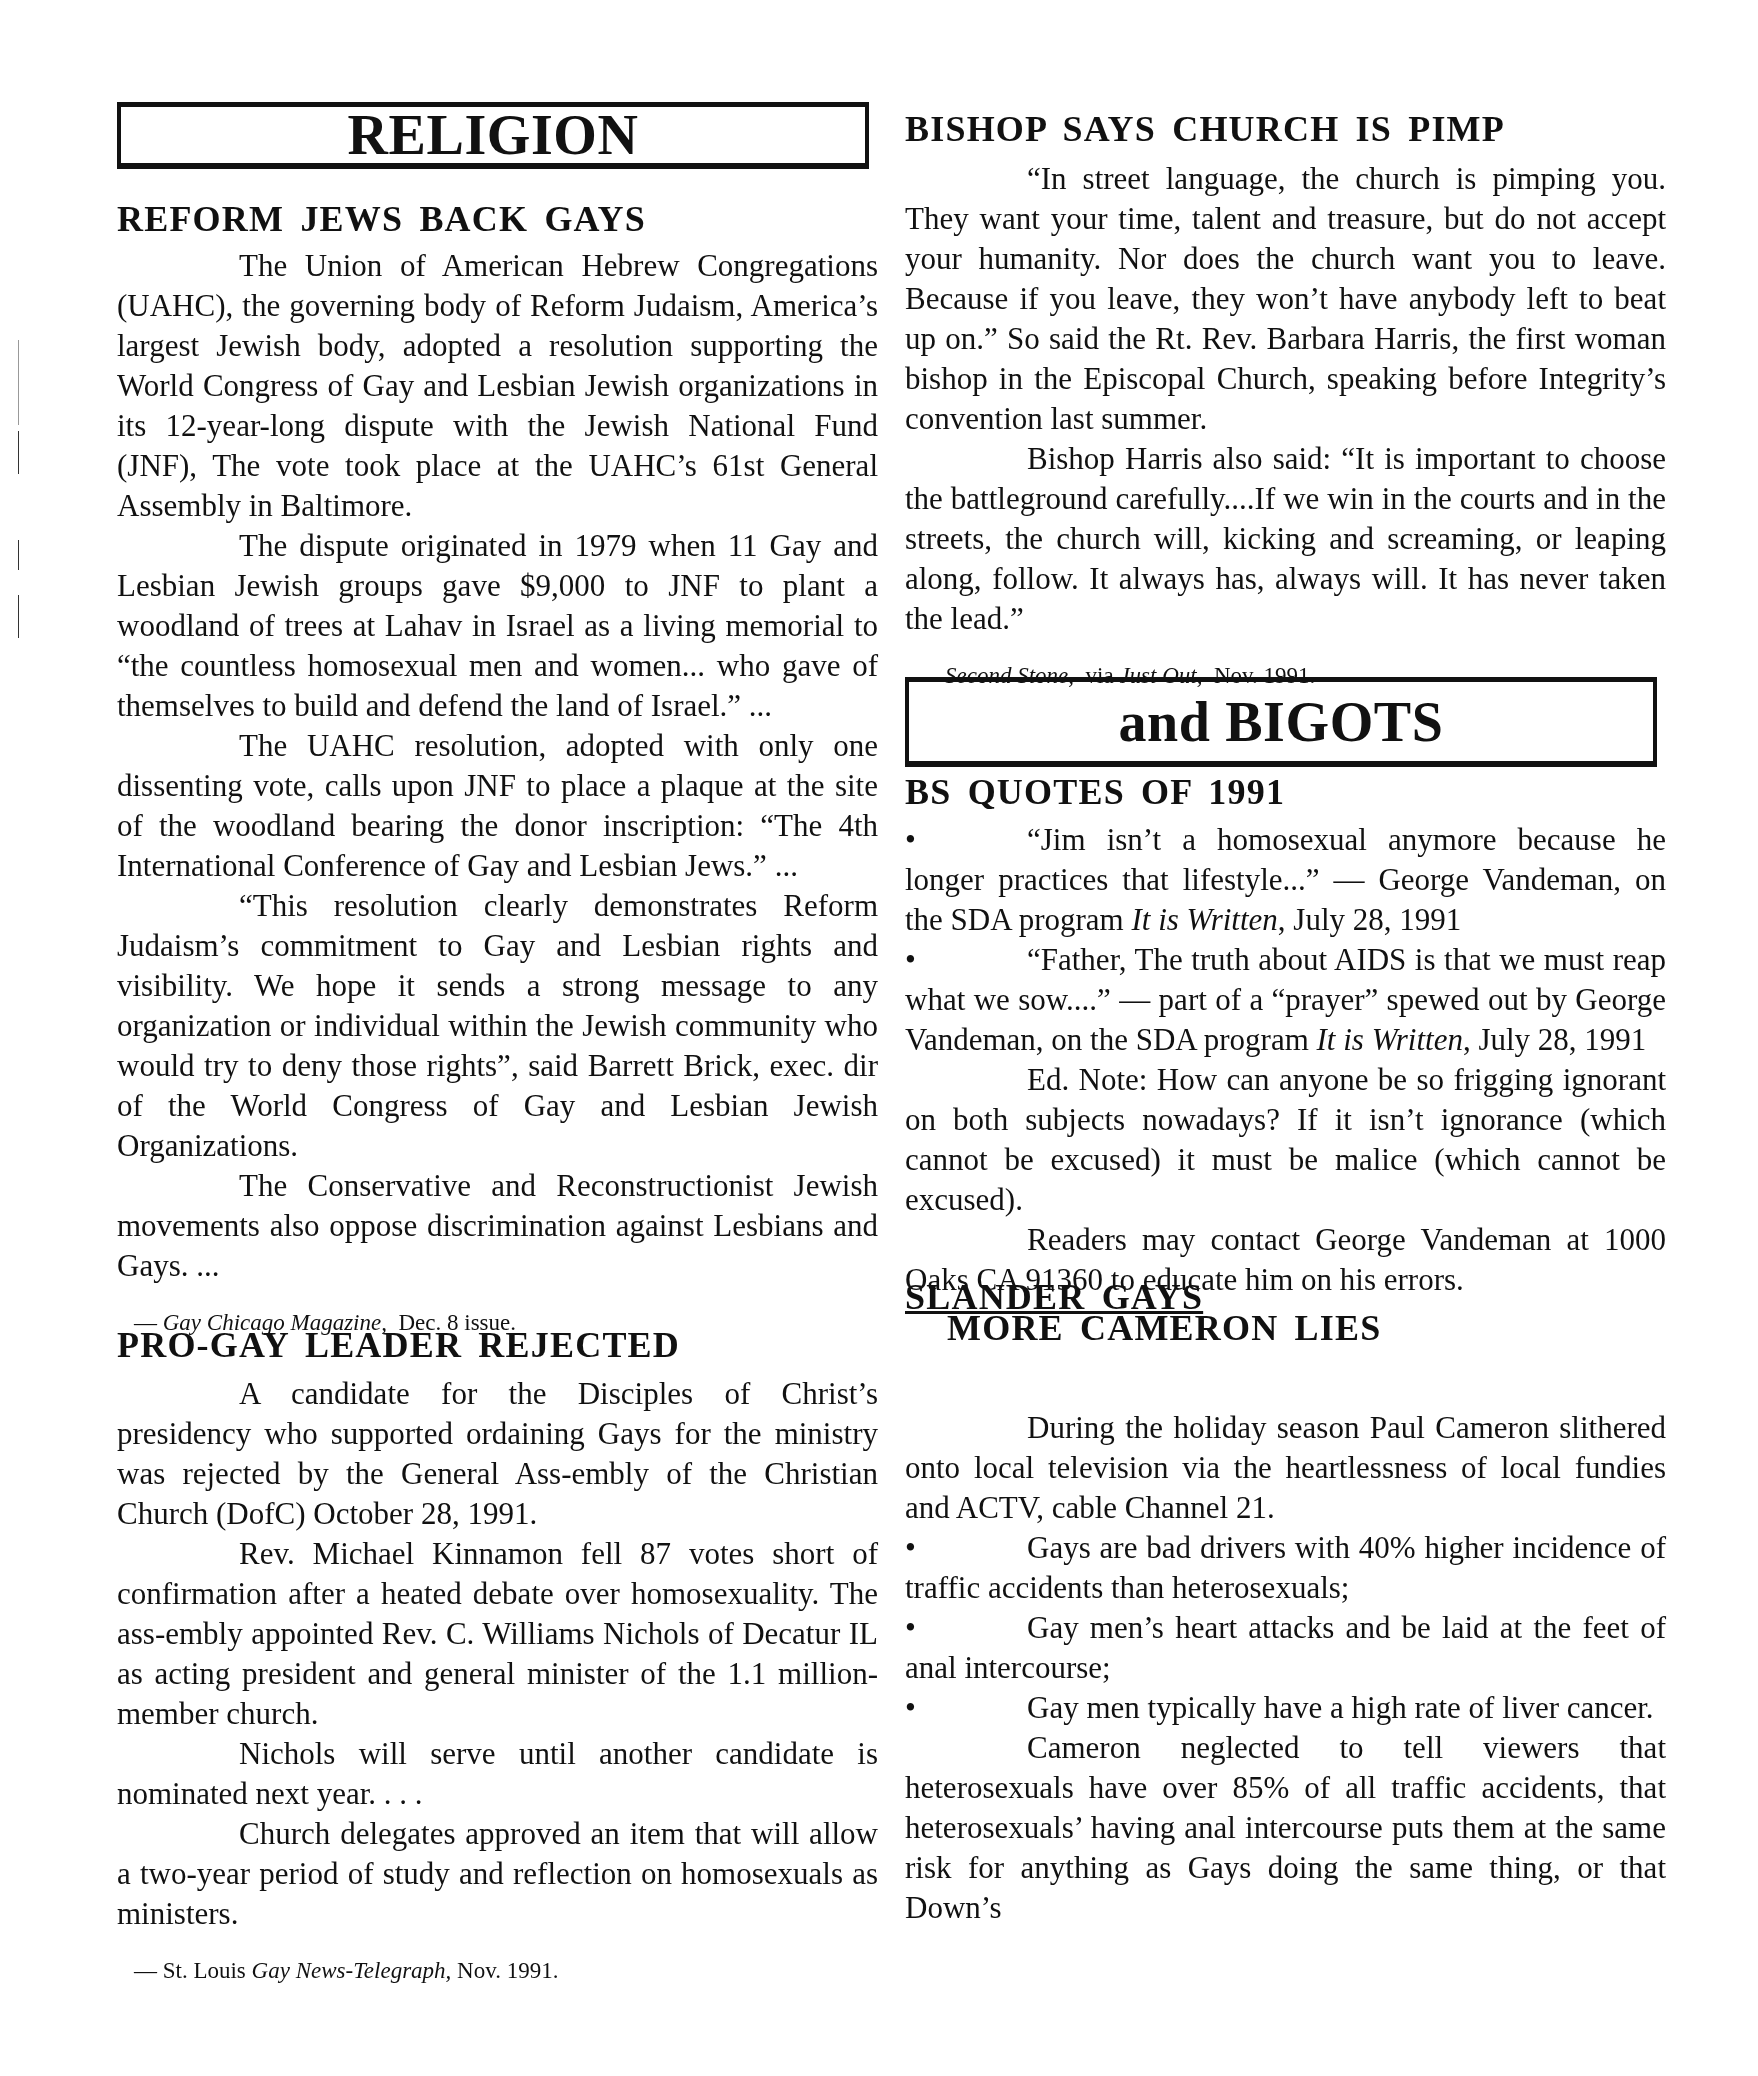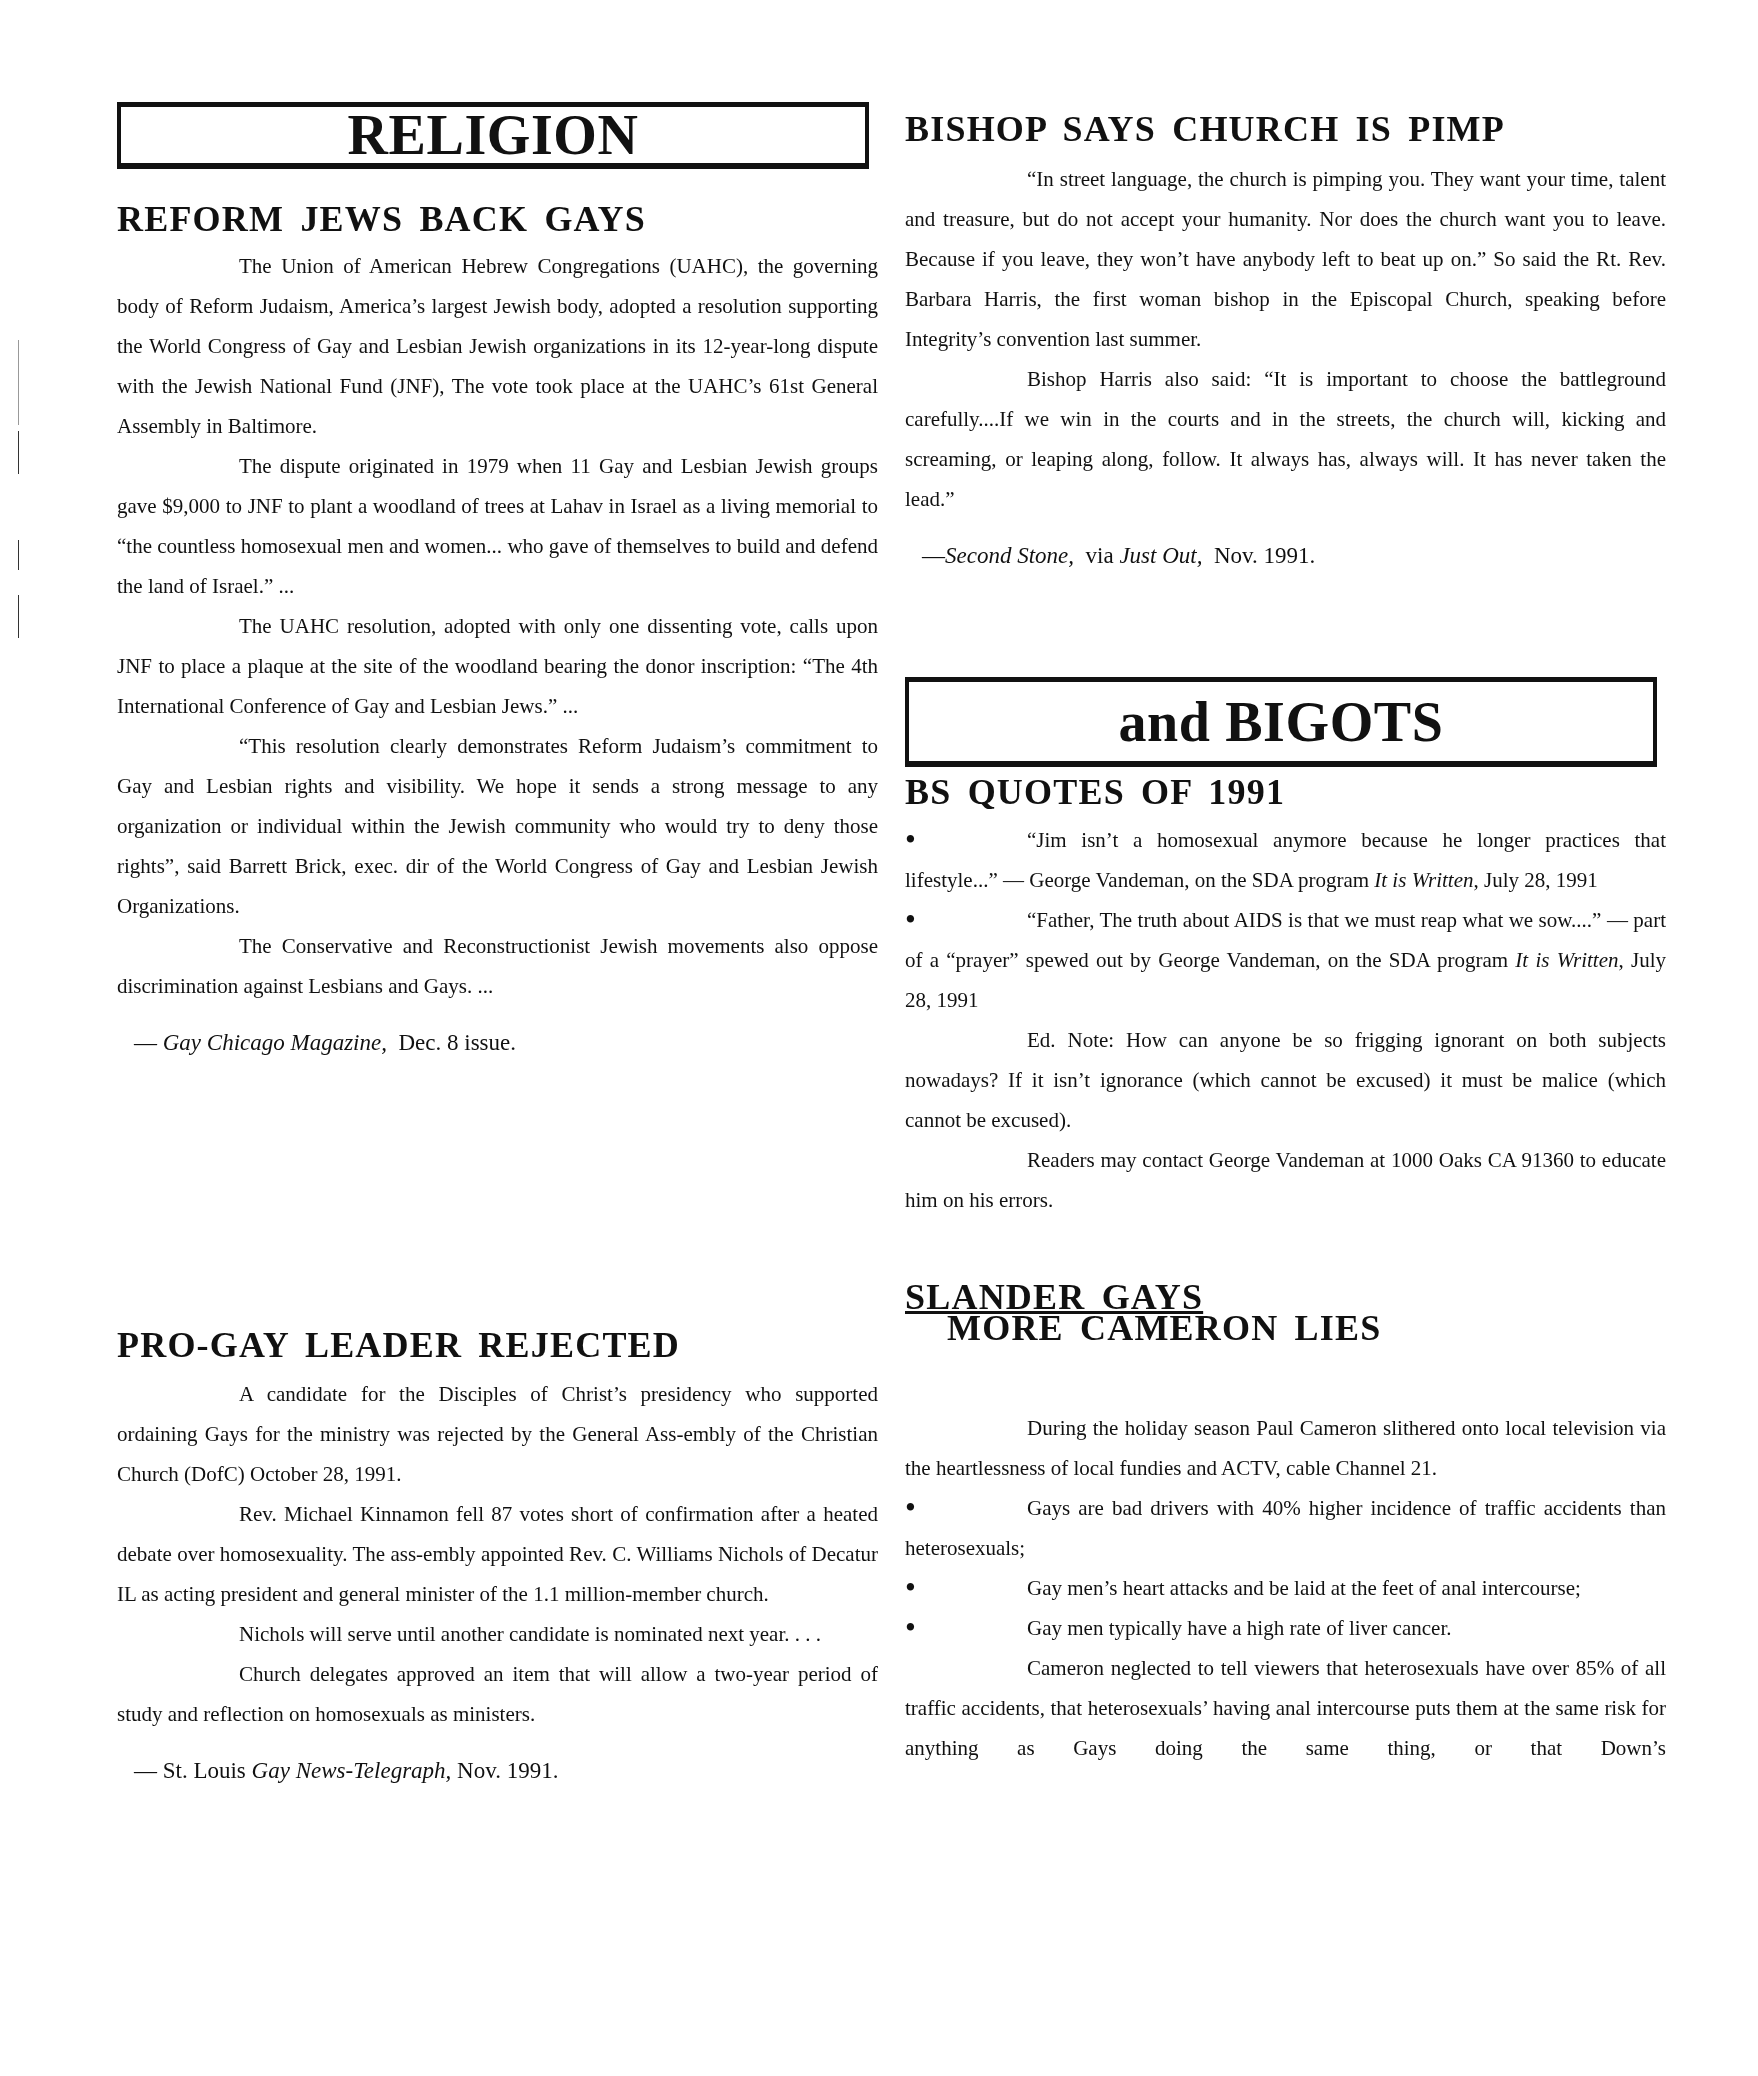--- a/index.html
+++ b/index.html
@@ -8,21 +8,21 @@
   .col { position: absolute; width: 761px; }
   .col-left { left: 117px; top: 0; }
   .col-right { left: 905px; top: 0; }
   .section-box { position: absolute; left: 0; width: 752px; border: 4.3px solid #111;
                  border-top-width: 5.5px; border-bottom-width: 6px; box-sizing: border-box;
                  text-align: center; font-weight: bold; display: flex; align-items: center; justify-content: center; }
   .section-box span { font-size: 56px; line-height: 1; letter-spacing: 0.6px; }
   .heading { position: absolute; left: 0; font-weight: bold; font-size: 36px; line-height: 46px;
              letter-spacing: 1.2px; white-space: nowrap; word-spacing: 6px; }
   .article { position: absolute; left: 0; width: 761px; }
-  .p { font-size: 21px; line-height: 40px; text-align: justify; margin: 0; }
+  .p { font-size: 31px; line-height: 40px; text-align: justify; margin: 0; }
   .p.indent { text-indent: 122px; }
   .p .it { font-style: italic; }
   .bullet { position: relative; }
   .bullet .dot { position: absolute; left: 0; top: 0; font-size: 31px; line-height: 40px; }
   .bullet .p { text-indent: 122px; }
   .src { font-size: 23px; line-height: 40px; white-space: pre; margin: 17px; }
   .src .it { font-style: italic; }
   .margin-marks { position: absolute; left: 18px; top: 340px; width: 3.6px; height: 486px; }
   .mark { position: absolute; left: 0; width: 1.2px; background: #333; }
 </style>

